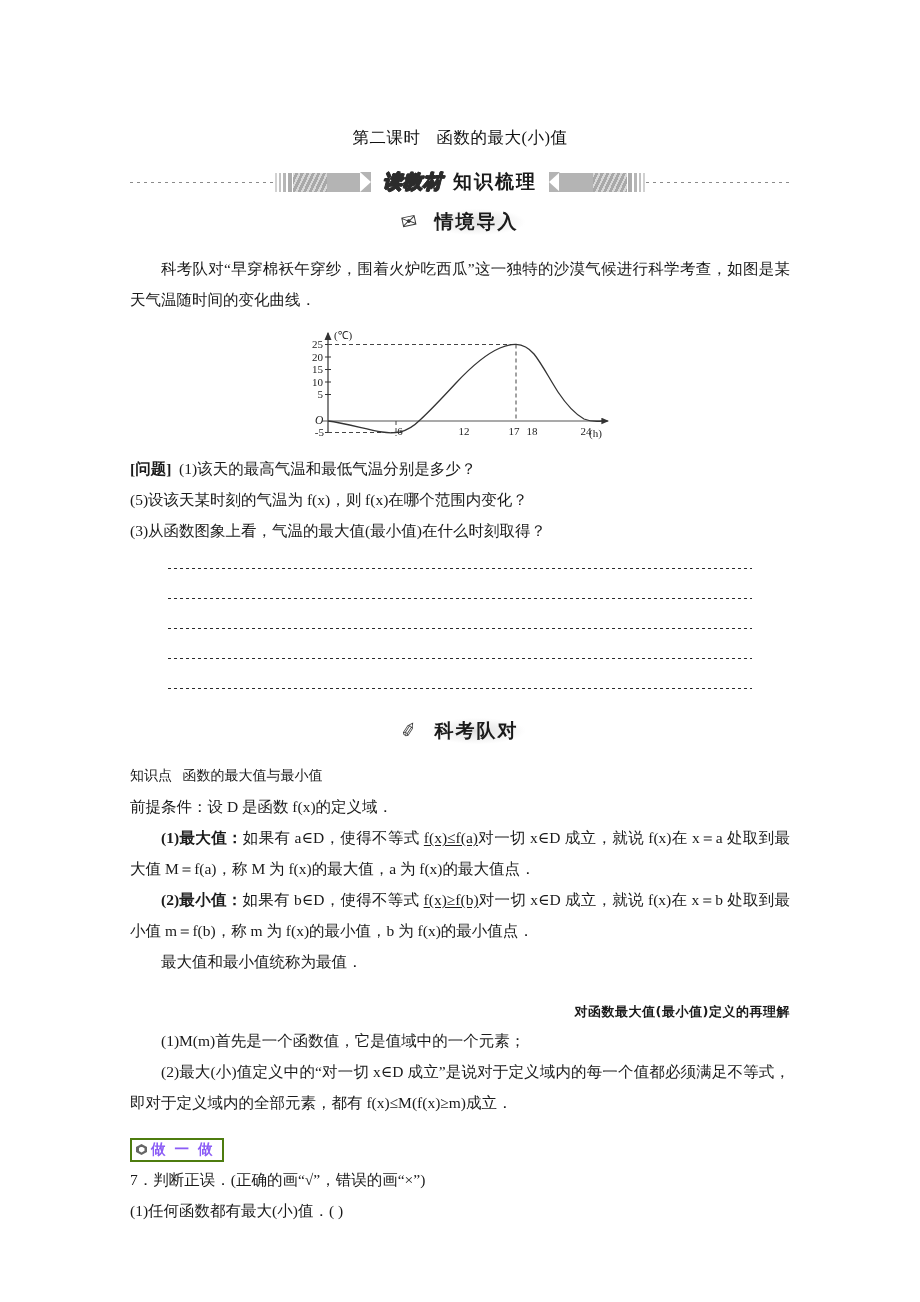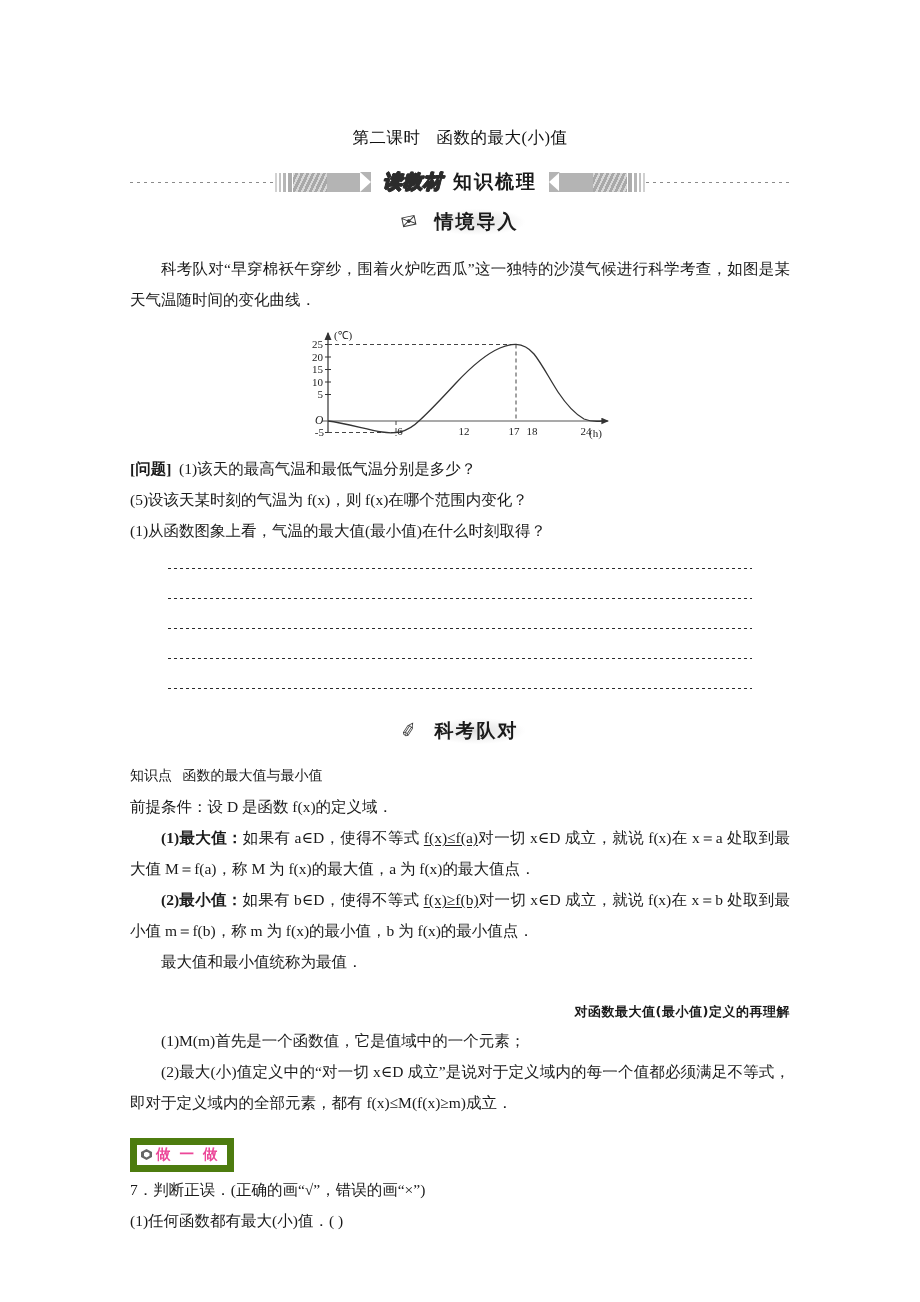--- a/index.html
+++ b/index.html
@@ -196,27 +196,27 @@
   }
 
   
   .tag-row {
     margin-top: 20px;
     margin-bottom: 2px;
   }
   .tag {
     display: inline-flex;
     align-items: center;
-    border: 7px solid #4d7c0f;
+    border: 2px solid #4d7c0f;
     padding: 0px 7px 1px 4px;
     font-size: 14.5px;
     font-weight: bold;
     letter-spacing: 2px;
     font-family: "DejaVu Sans", sans-serif;
-    color: #ec4899;
+    color: #8b5cf6;
   }
   .tag .bullet {
     display: inline-block;
     width: 11px; height: 11px;
     margin-right: 4px;
     background: #666;
     clip-path: polygon(50% 0%, 100% 28%, 100% 72%, 50% 100%, 0% 72%, 0% 28%);
     position: relative;
   }
   .tag .bullet::after {
@@ -337,21 +337,21 @@
                  C 233,21.5 239,25 244,31
                  C 252,41 259,55 268,69
                  C 276,81 285,91 294,96
                  C 300,98.4 306,98.6 312,98" fill="none" stroke="#333" stroke-width="1.3"></path>
       </svg>
     </div>
 
     <div class="blk" style="margin-top:6px;">
       <p class="body"><span class="bold">[问题]</span>&nbsp;&nbsp;<span>(1)该天的最高气温和最低气温分别是多少？</span></p>
       <p class="body">(5)设该天某时刻的气温为 f(x)，则 f(x)在哪个范围内变化？</p>
-      <p class="body">(1)从函数图象上看，气温的最大值(最小值)在什么时刻取得？</p>
+      <p class="body">(3)从函数图象上看，气温的最大值(最小值)在什么时刻取得？</p>
     </div>
 
     <div class="answer-lines">
       <div class="ans-line"></div>
       <div class="ans-line"></div>
       <div class="ans-line"></div>
       <div class="ans-line"></div>
       <div class="ans-line"></div>
     </div>
 

